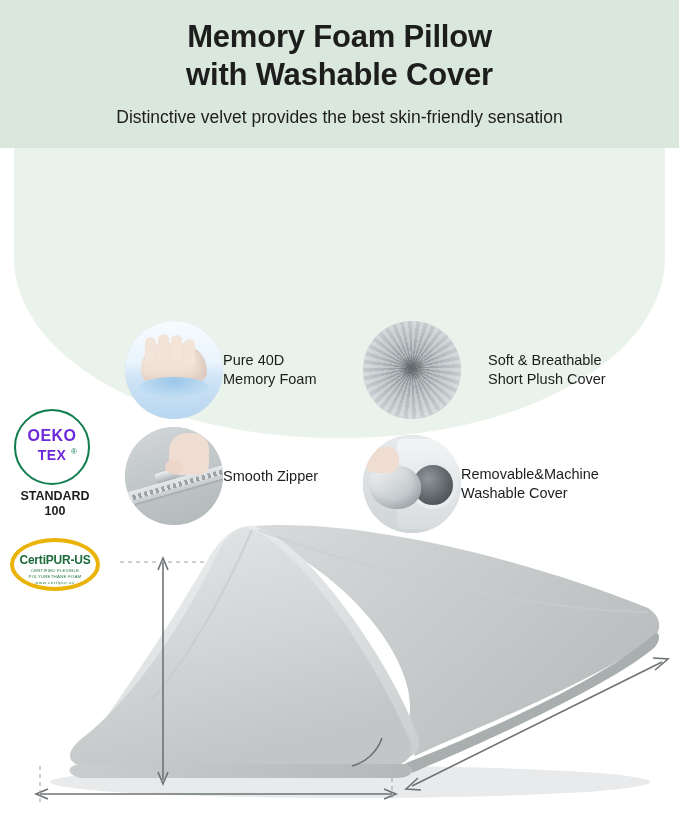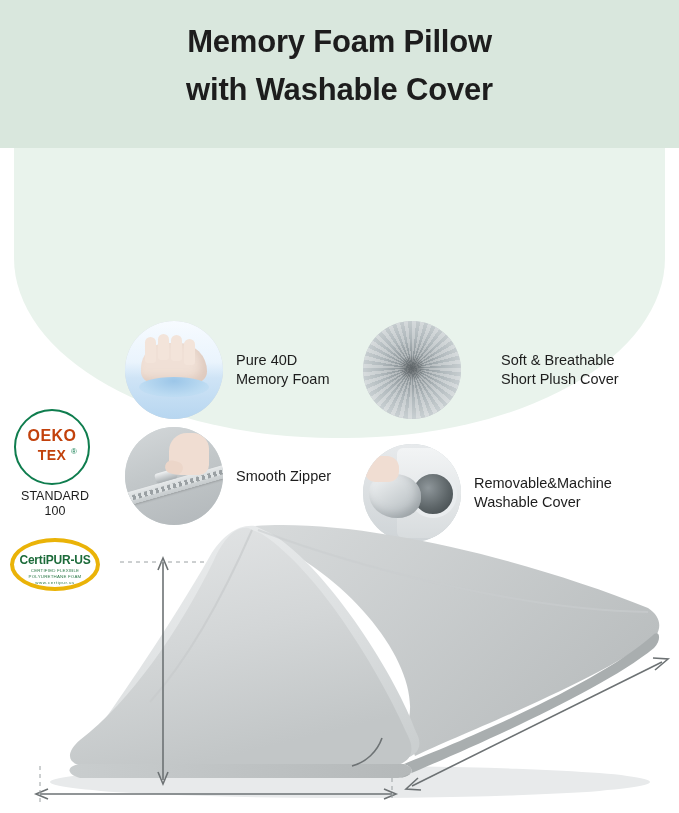--- a/index.html
+++ b/index.html
@@ -24,21 +24,21 @@
     height: 148px;
     background: #d9e7dd;
   }
   #headline {
     position: absolute;
     left: 0; top: 18px;
     width: 679px;
     text-align: center;
     font-size: 31px;
     font-weight: bold;
-    line-height: 48px;
+    line-height: 38px;
     letter-spacing: -0.2px;
     color: #1d1d1d;
   }
   #subhead {
     position: absolute;
     left: 0; top: 105px;
     width: 679px;
     text-align: center;
     font-size: 17.5px;
     line-height: 24px;
@@ -64,31 +64,30 @@
   .feature-photo {
     width: 98px;
     height: 98px;
     border-radius: 50%;
     overflow: hidden;
     flex: 0 0 auto;
     position: relative;
     background: #cfd6d8;
   }
   .feature-label {
-    margin-left: 13px;
     font-size: 14.5px;
     line-height: 19px;
     color: #1d1d1d;
     white-space: pre-line;
   }
 
   #feature-0 { left: 111px; top: 173px; }
   #feature-1 { left: 349px; top: 173px; gap: 27px; }
   #feature-2 { left: 111px; top: 279px; }
-  #feature-3 { left: 349px; top: 296px; }
+  #feature-3 { left: 349px; top: 287px; }
 
   
   .art-foam {
     position: absolute; inset: 0;
     background:
       linear-gradient(180deg,#f7fbff 0%, #eaf4fd 42%, #cfe4f6 58%, #b7d6f0 100%);
   }
   .art-foam .hand {
     position: absolute;
     left: 16px; top: 22px;
@@ -222,38 +221,38 @@
     border-radius: 50%;
     border: 2.5px solid #0f7d4e;
     background: #ffffff;
     box-sizing: border-box;
   }
   #oeko-line1, #oeko-line2 {
     position: absolute;
     width: 100%;
     text-align: center;
     font-weight: bold;
-    color: #c2410c;
+    color: #6d28d9;
     letter-spacing: .5px;
   }
   #oeko-line1 { top: 16px; font-size: 16px; }
   #oeko-line2 { top: 36px; font-size: 14px; }
   #oeko-reg {
     position: absolute;
     left: 55px; top: 36px;
     font-size: 8px;
     color: #0f7d4e;
   }
   #oeko-standard {
     position: absolute;
     left: 9px; top: 489px;
     width: 92px;
     text-align: center;
     font-size: 12.5px;
-    font-weight: normal;
+    font-weight: bold;
     line-height: 15px;
     color: #1d1d1d;
   }
 
   #certipur-badge {
     position: absolute;
     left: 10px; top: 538px;
     width: 90px; height: 53px;
     border-radius: 50%;
     border: 4px solid #eab308;
@@ -299,20 +298,21 @@
     height: 383px;
   }
   #pillow-svg { display: block; }
 </style>
 </head>
 <body>
 
 <div id="top-banner">
   <div id="headline" style="white-space: pre-line;">Memory Foam Pillow
 with Washable Cover</div>
+  <div id="subhead">Distinctive velvet provides the best skin-friendly sensation</div>
 </div>
 
 <div id="feature-panel">
 
   <div class="feature" id="feature-0">
     <div class="feature-photo">
       <div class="art-foam">
         <div class="hand"></div>
         <div class="finger" style="left:20px;"></div>
         <div class="finger" style="left:33px; top:13px;"></div>

